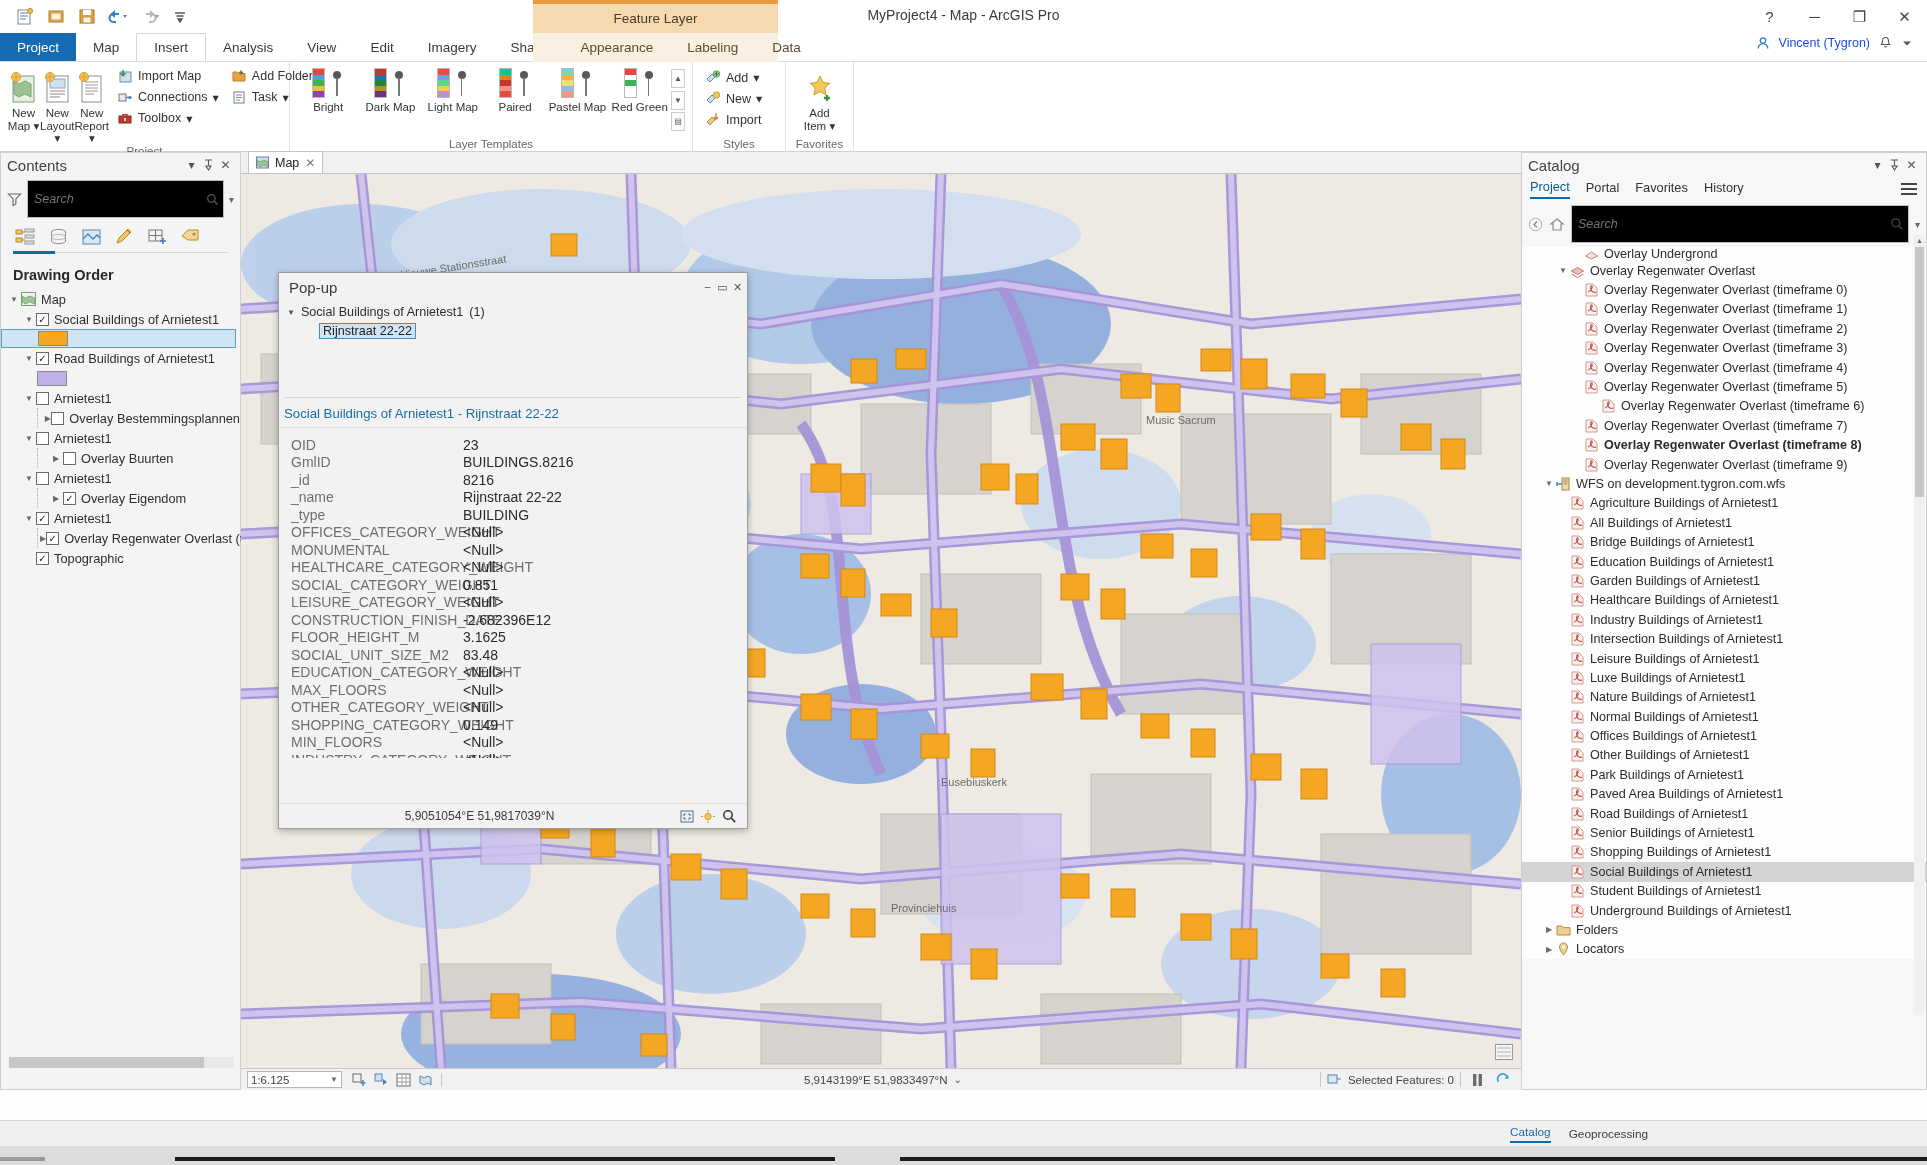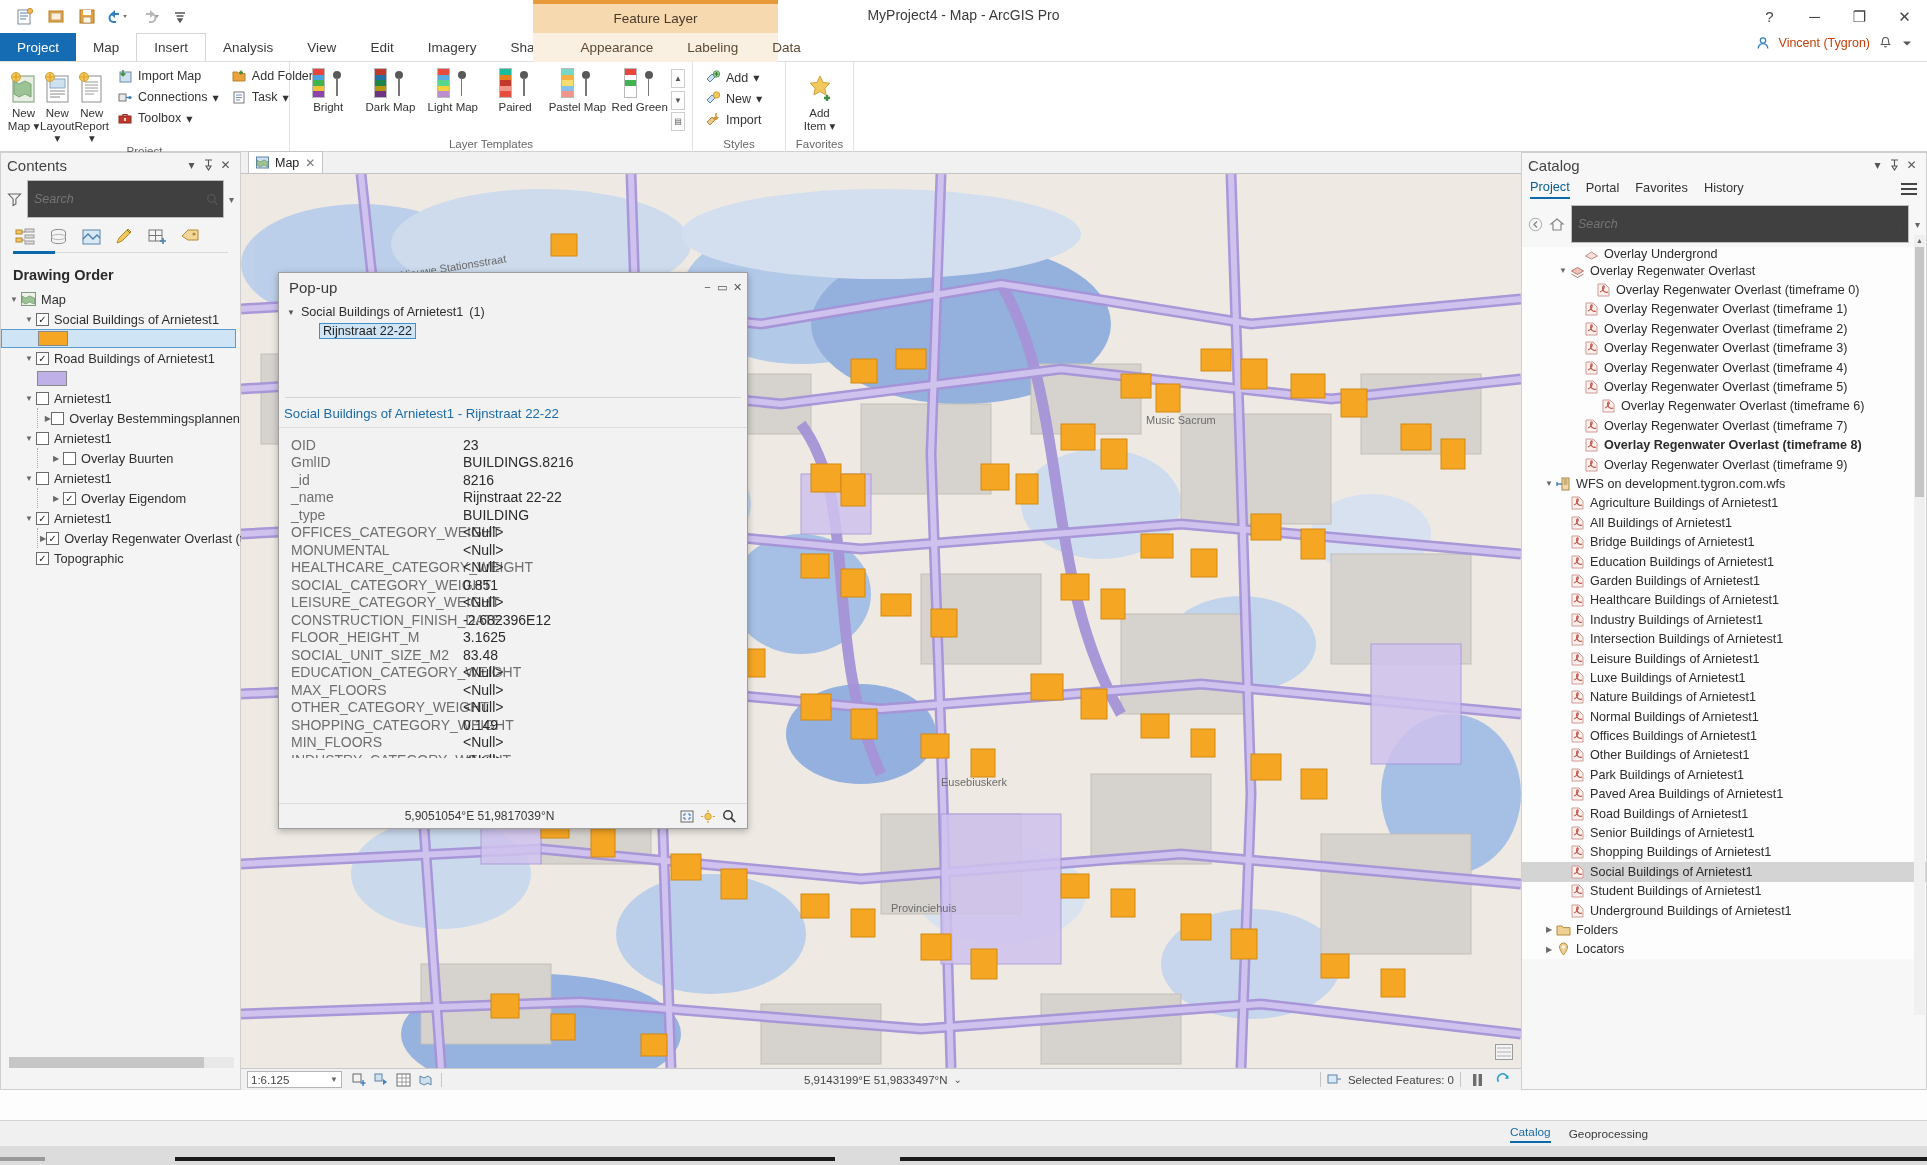--- a/index.html
+++ b/index.html
@@ -42,21 +42,21 @@
   }
   .rtab {
     padding: 0 17px; display: flex; align-items: center; font-size: 13.5px;
     color: #3a3a3a; cursor: pointer; white-space: nowrap;
   }
   .rtab.project { background: #1croot; }
   .rtab.project { background: #156cb3; color: #fff; font-weight: normal; }
   .rtab.active { background: #fff; border-left: 1px solid #d5d5d5; border-right: 1px solid #d5d5d5; border-top: 1px solid #d5d5d5; position: relative; top: 0; }
   .rtab.ctxt { color: #5c4a33; }
   .ctx-bg { position: absolute; left: 533px; top: 0; width: 245px; height: 29px; background: #faf0e2; }
-  .user-area { position: absolute; right: 14px; top: 36px; display: flex; align-items: center; gap: 9px; font-size: 12.5px; color: #c2410c; }
+  .user-area { position: absolute; right: 14px; top: 36px; display: flex; align-items: center; gap: 9px; font-size: 12.5px; color: #1d4ed8; }
 
   
   .ribbon {
     position: absolute; top: 62px; left: 0; width: 1927px; height: 90px;
     background: #ffffff; border-bottom: 1px solid #d0d0d0;
     display: flex;
   }
   .rgroup { position: relative; display: flex; flex-direction: column; height: 90px; border-right: 1px solid #e2e2e2; }
   .rgroup-body { display: flex; flex: 1; align-items: flex-start; padding: 4px 7px 0 7px; }
   .rgroup-label { text-align: center; font-size: 11.5px; color: #666; padding-bottom: 2px; }
@@ -83,21 +83,21 @@
   
   .pane {
     position: absolute; background: #f4f4f4; border: 1px solid #cfcfcf;
   }
   .pane-head { height: 24px; display: flex; align-items: center; padding: 0 6px; }
   .pane-title { font-size: 15px; color: #444; flex: 1; }
   .pane-btn { width: 17px; height: 17px; display: flex; align-items: center; justify-content: center; font-size: 12px; color: #555; cursor: pointer; }
 
   #contents { left: 0; top: 152px; width: 241px; height: 938px; }
   .search-row { display: flex; align-items: center; padding: 3px 6px 4px 6px; gap: 5px; }
-  .search-box { flex: 1; height: 21px; border: 1px solid #bcbcbc; background: #404040; display: flex; align-items: center; padding: 18px 4px; }
+  .search-box { flex: 1; height: 21px; border: 1px solid #bcbcbc; background: #000000; display: flex; align-items: center; padding: 18px 4px; }
   .search-box input { border: 0; outline: 0; flex: 1; font-size: 12.5px; font-style: italic; color: #999; font-family: "Liberation Sans", sans-serif; background: transparent; }
   .c-tools { display: flex; align-items: center; gap: 9px; padding: 4px 10px 0 12px; }
   .c-tool { width: 24px; height: 22px; display: flex; align-items: center; justify-content: center; cursor: pointer; }
   .tool-underline { height: 3px; background: #0a6aab; width: 42px; margin: 3px 0 0 12px; }
   .tool-rule { height: 1px; background: #d9d9d9; margin: 0 12px 0 54px; position: relative; top: -2px; }
   .drawing-order { font-size: 14.5px; font-weight: bold; color: #2a2a2a; padding: 12px 0 6px 12px; }
 
   .tree { font-size: 12.8px; color: #2e2e2e; }
   .trow { display: flex; align-items: center; height: 20px; padding-left: 6px; white-space: nowrap; cursor: pointer; }
   .exp { width: 14px; text-align: center; font-size: 8px; color: #6a6a6a; }
@@ -1019,21 +1019,21 @@
         <div class="catrow" style="padding-left: 34px;">
           <span class="exp">▼</span>
           <span class="pdfic">
             <svg width="15" height="14" viewBox="0 0 15 14">
               <path d="M1.5 7l6-3.5 6 3.5-6 3.5z" fill="#f0c2bb" stroke="#b5776e"></path>
               <path d="M1.5 10l6 3.5 6-3.5" fill="none" stroke="#b5776e"></path>
             </svg>
           </span>
           <span>Overlay Regenwater Overlast</span>
         </div>
-        <div class="catrow" style="padding-left: 60px;">
+        <div class="catrow" style="padding-left: 48px;">
           <span class="exp"></span>
           <span class="pdfic">
             <svg width="15" height="14" viewBox="0 0 15 14">
               <path d="M2 1h7l4 4v8H2z" fill="#fdf1ef" stroke="#cf9a93"></path>
               <path d="M4 9c3-1 5-5 4-6s-2 2-1 4 3 3 5 2" fill="none" stroke="#c0584b" stroke-width="1.2"></path>
             </svg>
           </span>
           <span>Overlay Regenwater Overlast (timeframe 0)</span>
         </div>
         <div class="catrow" style="padding-left: 48px;">

